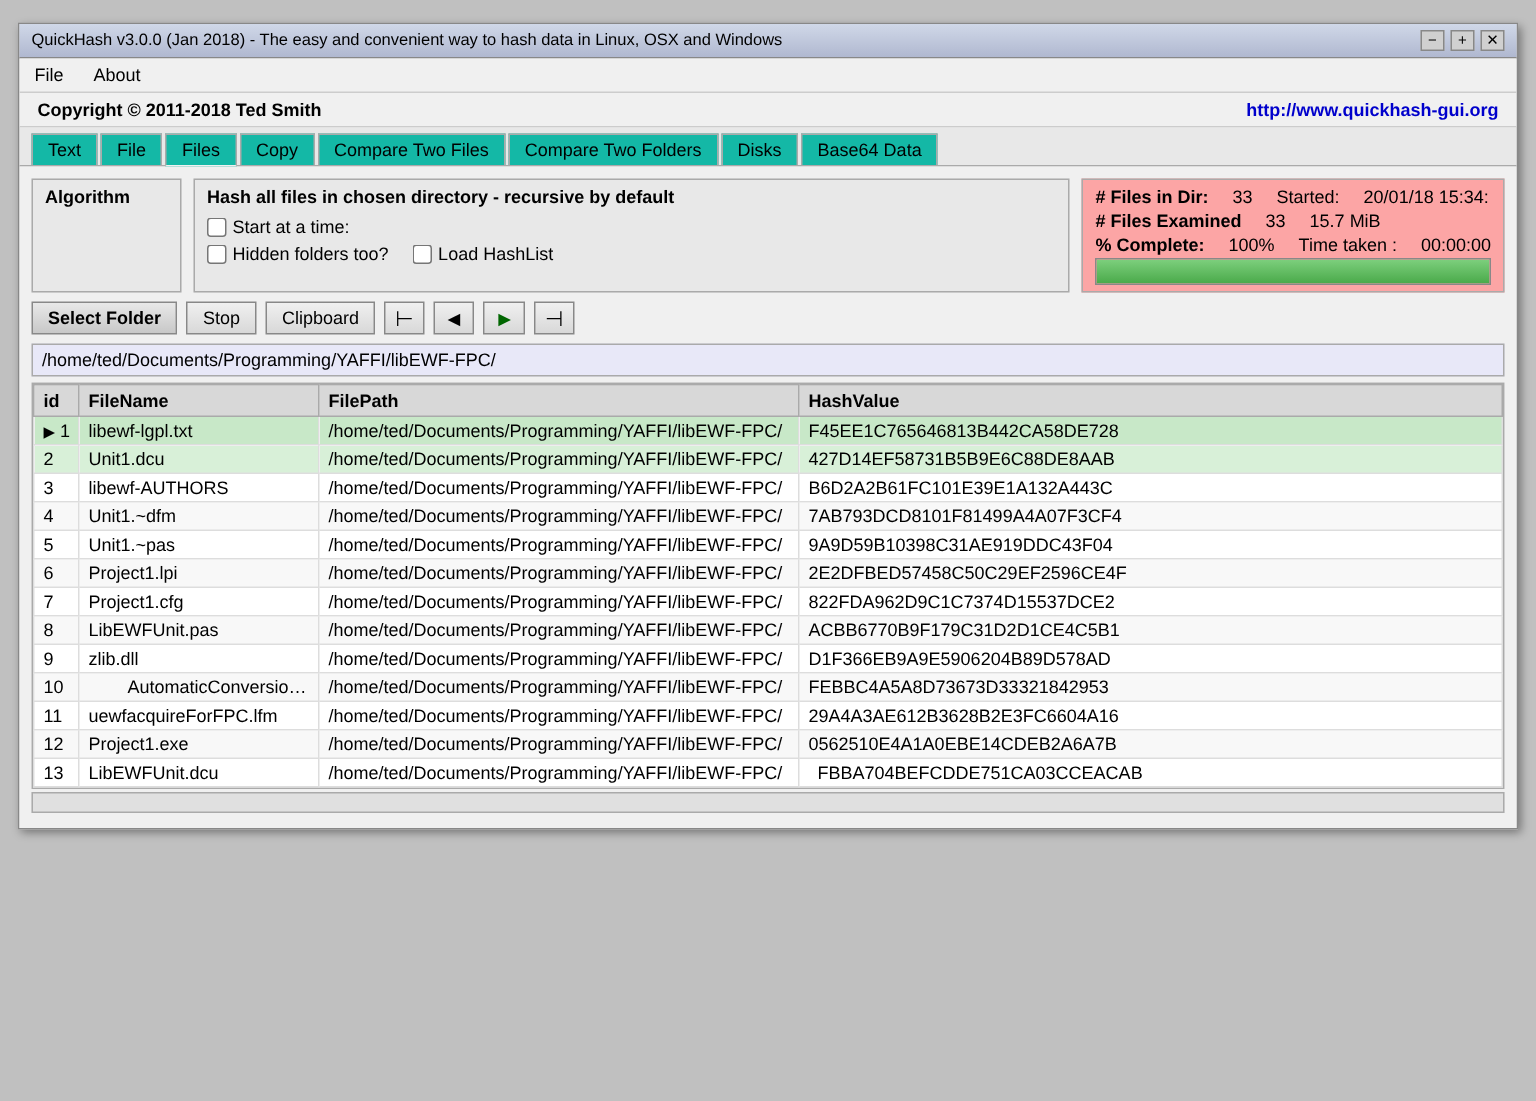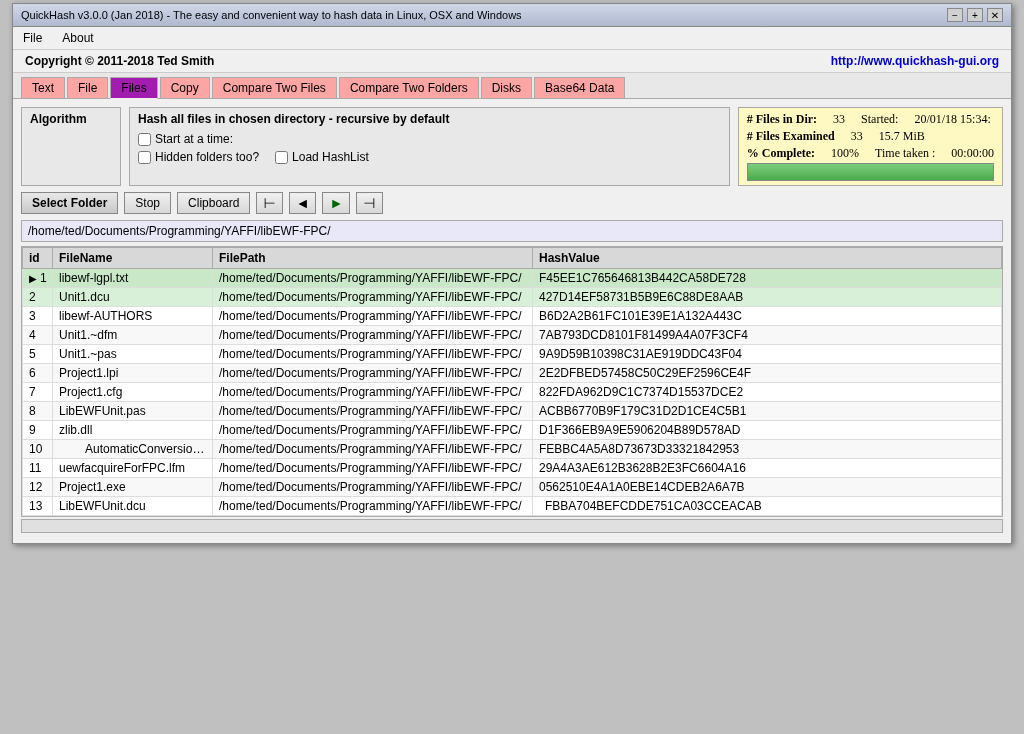--- a/index.html
+++ b/index.html
@@ -6,21 +6,21 @@
     body {
       font-family: 'Arial', sans-serif;
       font-size: 12px;
       background: #c0c0c0;
       width: 1024px;
       height: 734px;
       overflow: hidden;
     }
     .window {
       width: 1000px;
-      margin: 3px auto;
+      margin: 15px auto;
       background: #f0f0f0;
       border: 1px solid #888;
       box-shadow: 2px 2px 6px rgba(0,0,0,0.4);
     }
     .title-bar {
       background: linear-gradient(to bottom, #d0d8e8, #b0b8d0);
       padding: 4px 8px;
       display: flex;
       align-items: center;
       justify-content: space-between;
@@ -69,27 +69,27 @@
     .tabs {
       display: flex;
       padding: 4px 8px 0;
       background: #e8e8e8;
       border-bottom: 1px solid #aaa;
       gap: 2px;
     }
     .tab {
       padding: 3px 10px;
       border: 1px solid #aaa;
-      background: #fca5a5;
+      background: #14b8a6;
       cursor: pointer;
       font-size: 12px;
       border-bottom: none;
     }
     .tab.active {
-      background: #a21caf;
+      background: #14b8a6;
       border-bottom: 1px solid #f0f0f0;
       margin-bottom: -1px;
     }
     .main-content {
       padding: 8px;
       background: #f0f0f0;
     }
     .top-section {
       display: flex;
       gap: 8px;
@@ -133,23 +133,22 @@
     }
     .checkbox-item {
       display: flex;
       align-items: center;
       gap: 4px;
       font-size: 12px;
     }
     .stats-panel {
       border: 1px solid #aaa;
       padding: 4px 8px;
-      background: #fef9c3;
+      background: #fca5a5;
       min-width: 200px;
-      font-family: Liberation Serif, serif;
     }
     .stats-row {
       display: flex;
       gap: 16px;
       margin-bottom: 2px;
       font-size: 12px;
     }
     .stats-label { font-weight: bold; }
     .controls-row {
       display: flex;

